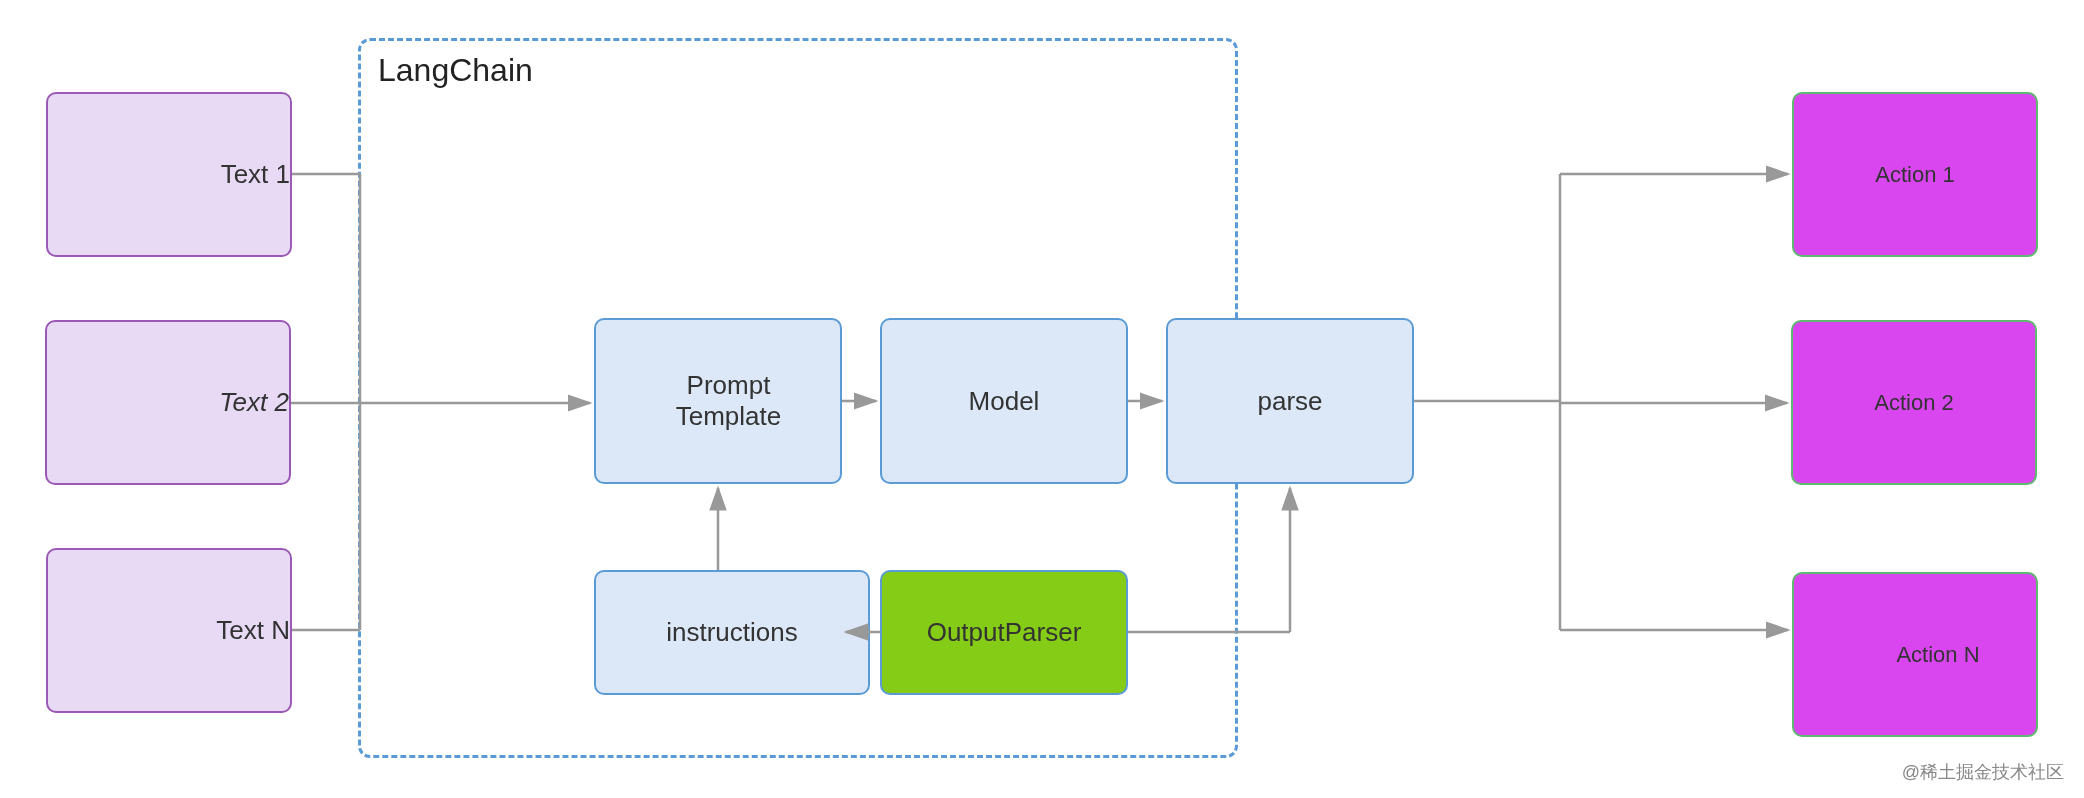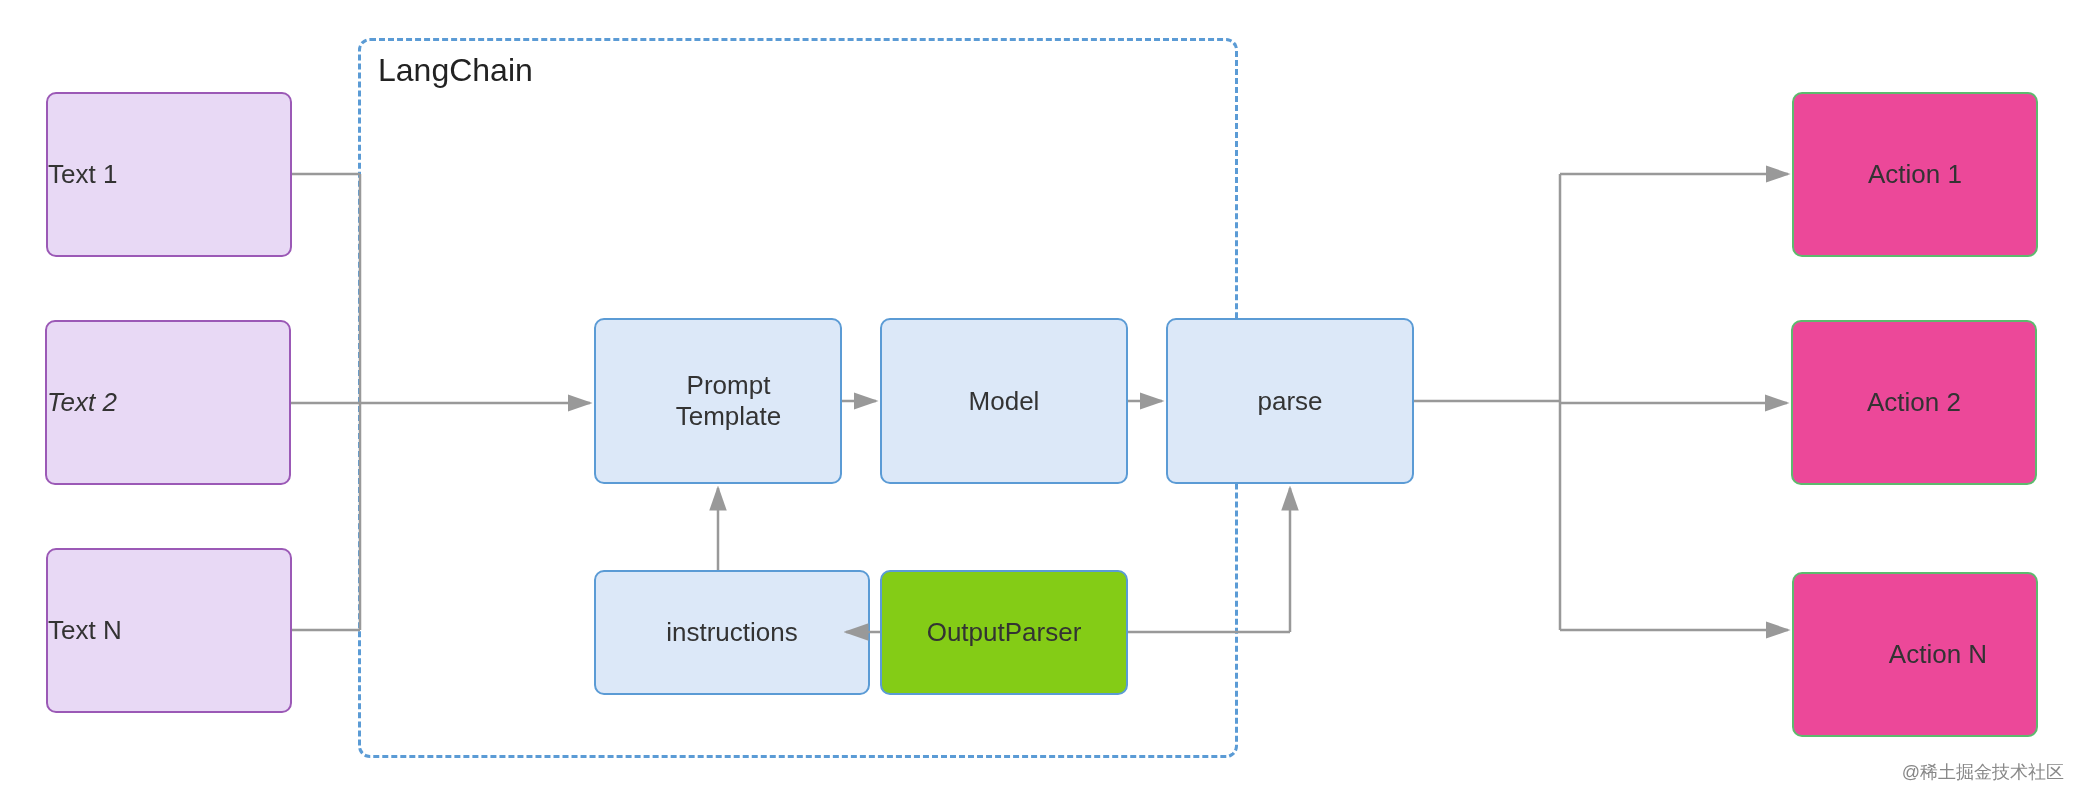--- a/index.html
+++ b/index.html
@@ -41,21 +41,21 @@
     
     .box-purple {
       position: absolute;
       width: 246px;
       height: 165px;
       border: 2.5px solid #9b59b6;
       border-radius: 10px;
       background: #e8d9f5;
       display: flex;
       align-items: center;
-      justify-content: flex-start;
+      justify-content: flex-end;
       font-size: 26px;
       color: #333;
     }
 
     
     .box-blue {
       position: absolute;
       border: 2.5px solid #5b9bd5;
       border-radius: 10px;
       background: #dce8f8;
@@ -67,25 +67,25 @@
       text-align: center;
     }
 
     
     .box-green {
       position: absolute;
       width: 246px;
       height: 165px;
       border: 2.5px solid #5dba6e;
       border-radius: 10px;
-      background: #ec4899;
+      background: #d946ef;
       display: flex;
       align-items: center;
       justify-content: center;
-      font-size: 26px;
+      font-size: 22px;
       color: #333;
     }
 
     
     .arrows-svg {
       position: absolute;
       top: 0;
       left: 0;
       width: 2084px;
       height: 798px;

